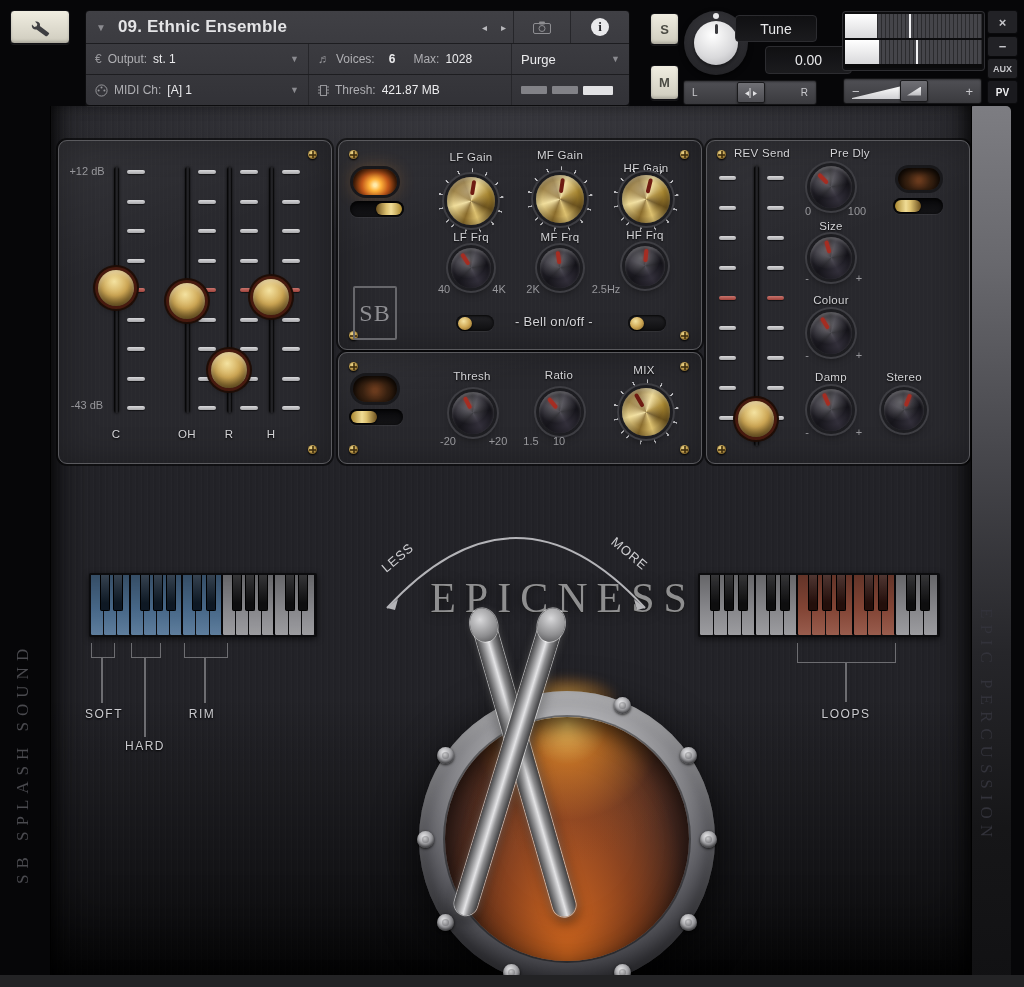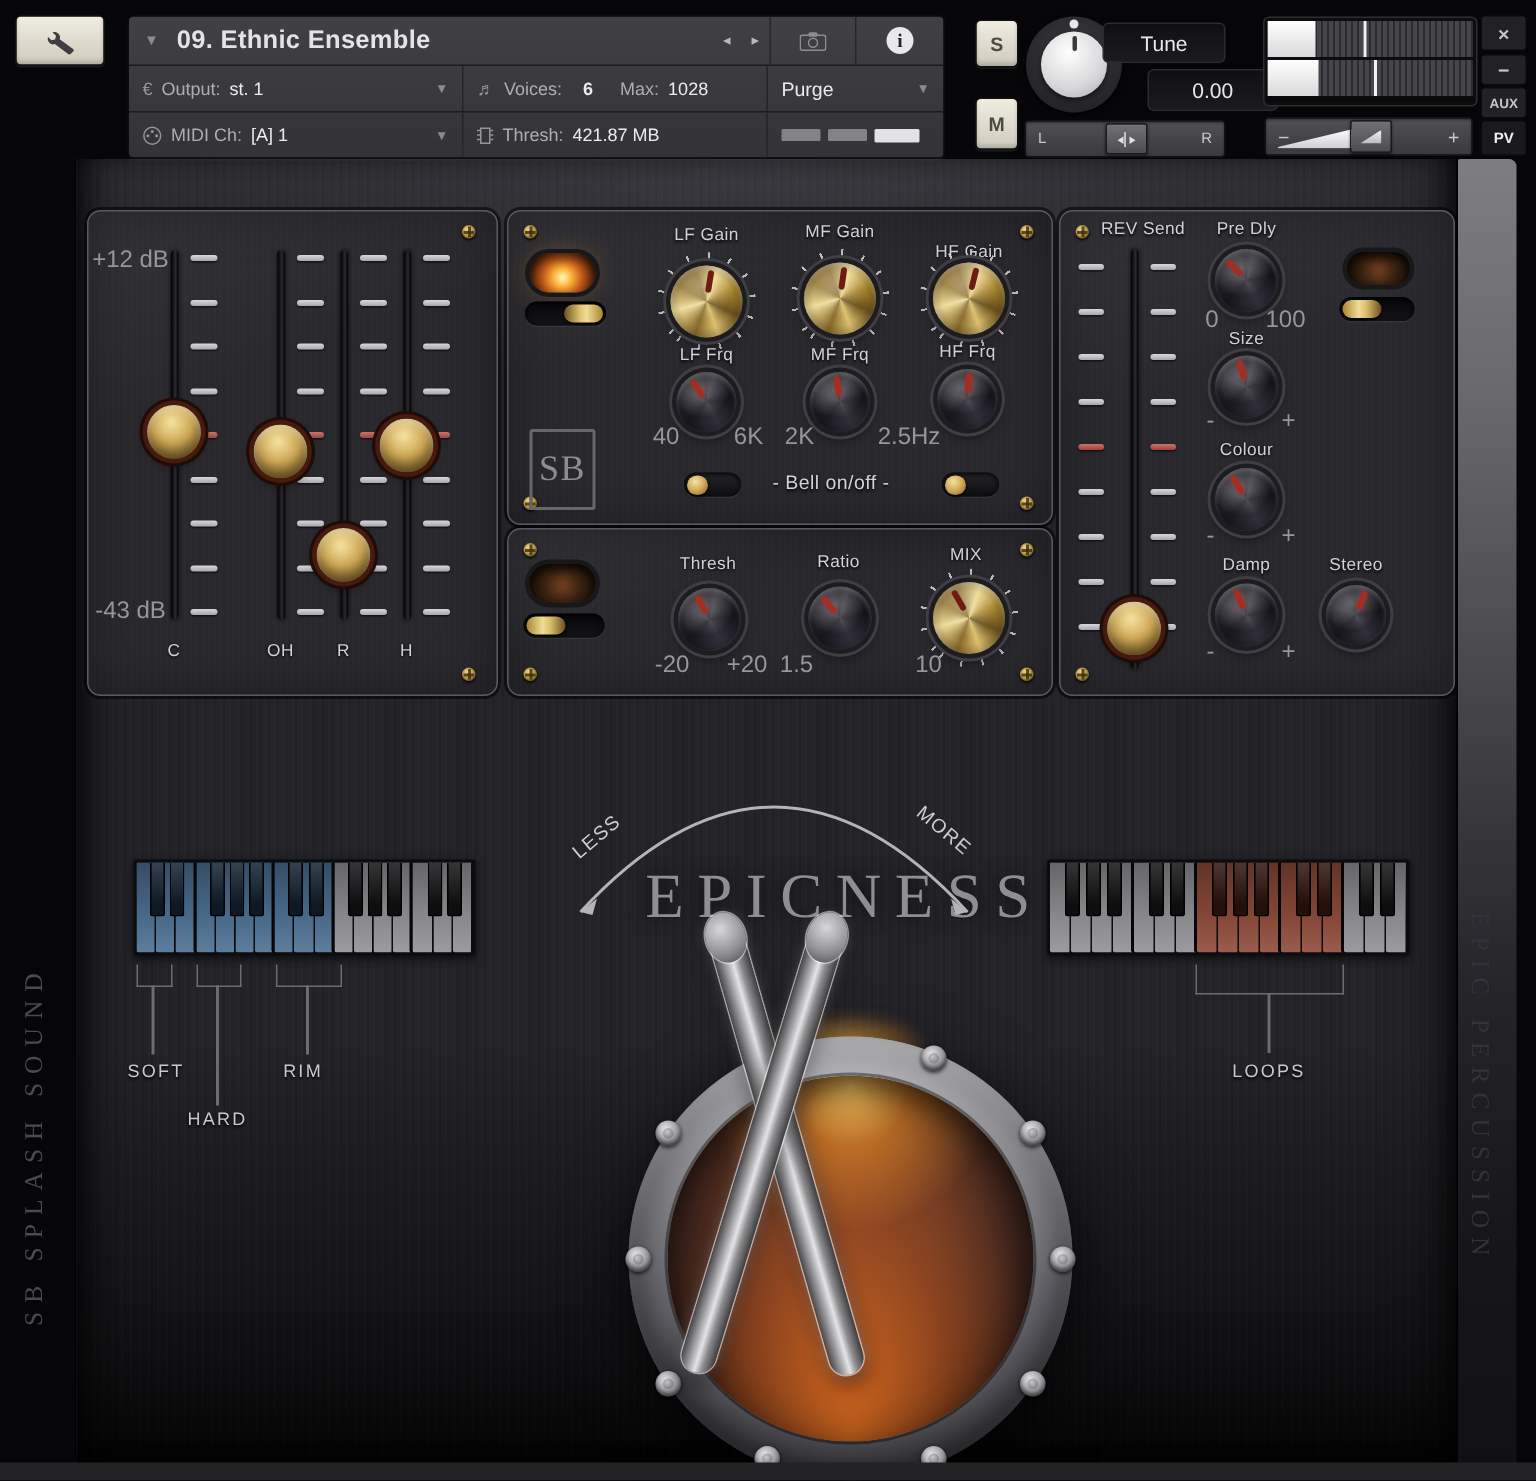--- a/index.html
+++ b/index.html
@@ -55,21 +55,21 @@
     box-shadow:0 1px 2px rgba(0,0,0,.5);display:flex;align-items:center;justify-content:center;}
   .sl-lab{color:#c9c9cd;font-size:10px;}
 
   
   .panel{background-color:#28282d;border:1px solid #5a5a5e;border-radius:9px;
     background-image:repeating-linear-gradient(90deg,rgba(255,255,255,.012) 0 1px,transparent 1px 4px),
       linear-gradient(160deg,rgba(255,255,255,.05),transparent 35%);
     box-shadow:0 0 0 2px rgba(0,0,0,.55),inset 0 0 34px rgba(0,0,0,.3);}
   .plabel{position:absolute;font-size:11.5px;color:#d3d3d6;letter-spacing:.3px;text-shadow:0 1px 2px #000;
     transform:translateX(-50%);white-space:nowrap;}
-  .rlabel{position:absolute;font-size:16px;color:#97979b;transform:translateX(-50%);white-space:nowrap;}
+  .rlabel{position:absolute;font-size:11px;color:#97979b;transform:translateX(-50%);white-space:nowrap;}
   .screw{position:absolute;width:9px;height:9px;border-radius:50%;
     background:radial-gradient(circle at 38% 32%,#ecd68c,#c2a050 45%,#7c5f26 80%,#55401a);
     box-shadow:0 1px 2px #000, inset 0 0 1px #3a2c10;}
   .screw::after{content:'';position:absolute;left:3.5px;top:1px;width:2px;height:7px;background:rgba(60,44,12,.8);}
   .screw::before{content:'';position:absolute;top:3.5px;left:1px;height:2px;width:7px;background:rgba(60,44,12,.8);}
 
   
   .knob{position:absolute;border-radius:50%;}
   .cap{position:absolute;inset:0;border-radius:50%;
     box-shadow:0 0 0 3px #1d1d21,0 0 0 5px #3e3e43,0 4px 9px rgba(0,0,0,.65),inset 0 2px 3px rgba(255,255,255,.25);}
@@ -274,21 +274,21 @@
       </div>
     <div class="knob dark" style="left:489px;top:142px;width:40px;height:40px">
       <div class="cap"></div>
         <div class="ptr" style="transform:rotate(-8deg)"></div>
       </div>
     <div class="knob dark" style="left:574px;top:140px;width:40px;height:40px">
       <div class="cap"></div>
         <div class="ptr" style="transform:rotate(5deg)"></div>
       </div>
     <div class="rlabel" style="left:393px;top:177px">40</div>
-    <div class="rlabel" style="left:448px;top:177px">6K</div>
+    <div class="rlabel" style="left:448px;top:177px">4K</div>
     <div class="rlabel" style="left:482px;top:177px">2K</div>
     <div class="rlabel" style="left:555px;top:177px">2.5Hz</div>
 
     <div class="btoggle" style="left:405px;top:209px"></div>
     <div class="plabel" style="left:503px;top:208px;font-size:13px">- Bell on/off -</div>
     <div class="btoggle" style="left:577px;top:209px"></div>
 
     <div class="abs panel" style="left:287px;top:246px;width:362px;height:110px">
       <div class="screw" style="left:10px;top:9px"></div>
       <div class="screw" style="right:12px;top:9px"></div>
@@ -309,21 +309,21 @@
         <div class="ptr" style="transform:rotate(-40deg)"></div>
       </div>
     <div class="knob gold" style="left:571px;top:282px;width:48px;height:48px">
       <div class="kticks"></div>
         <div class="cap"></div>
         <div class="ptr" style="transform:rotate(-30deg)"></div>
       </div>
     <div class="rlabel" style="left:397px;top:329px">-20</div>
     <div class="rlabel" style="left:447px;top:329px">+20</div>
     <div class="rlabel" style="left:480px;top:329px">1.5</div>
-    <div class="rlabel" style="left:568px;top:329px">10</div>
+    <div class="rlabel" style="left:508px;top:329px">10</div>
 
     <div class="abs panel" style="left:655px;top:34px;width:262px;height:322px">
       <div class="screw" style="left:10px;top:9px"></div>
       <div class="screw" style="left:10px;bottom:9px"></div>
     </div>
     <div class="plabel" style="left:711px;top:41px">REV Send</div>
     <div class="ftrack" style="left:702.5px;top:60px;height:280px"></div>
     <div class="tickcol" style="left:668px;top:70px;height:244px;width:17px">
         <div class="tick"></div>
         <div class="tick"></div>
@@ -341,21 +341,21 @@
         <div class="tick"></div>
         <div class="tick"></div>
         <div class="tick red"></div>
         <div class="tick"></div>
         <div class="tick"></div>
         <div class="tick"></div>
         <div class="tick"></div>
       </div>
     <div class="fknob" style="left:687px;top:295px"></div>
 
-    <div class="plabel" style="left:780px;top:41px">Pre Dly</div>
+    <div class="plabel" style="left:799px;top:41px">Pre Dly</div>
     <div class="knob dark" style="left:759px;top:60px;width:42px;height:42px">
       <div class="cap"></div>
         <div class="ptr" style="transform:rotate(-44deg)"></div>
       </div>
     <div class="rlabel" style="left:757px;top:99px">0</div>
     <div class="rlabel" style="left:806px;top:99px">100</div>
     <div class="lamp off" style="left:847px;top:62px;width:42px;height:22px"></div>
     <div class="pswitch off" style="left:842px;top:92px;width:50px"></div>
 
     <div class="plabel" style="left:780px;top:114px">Size</div>

